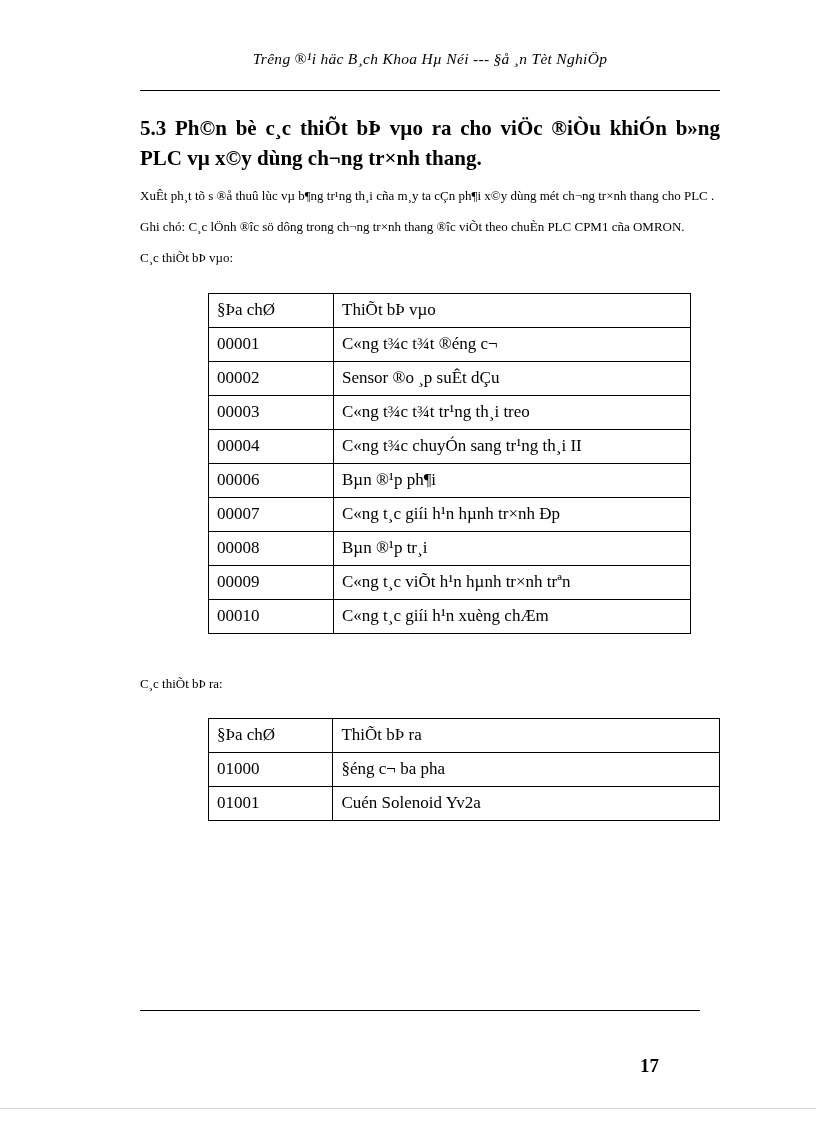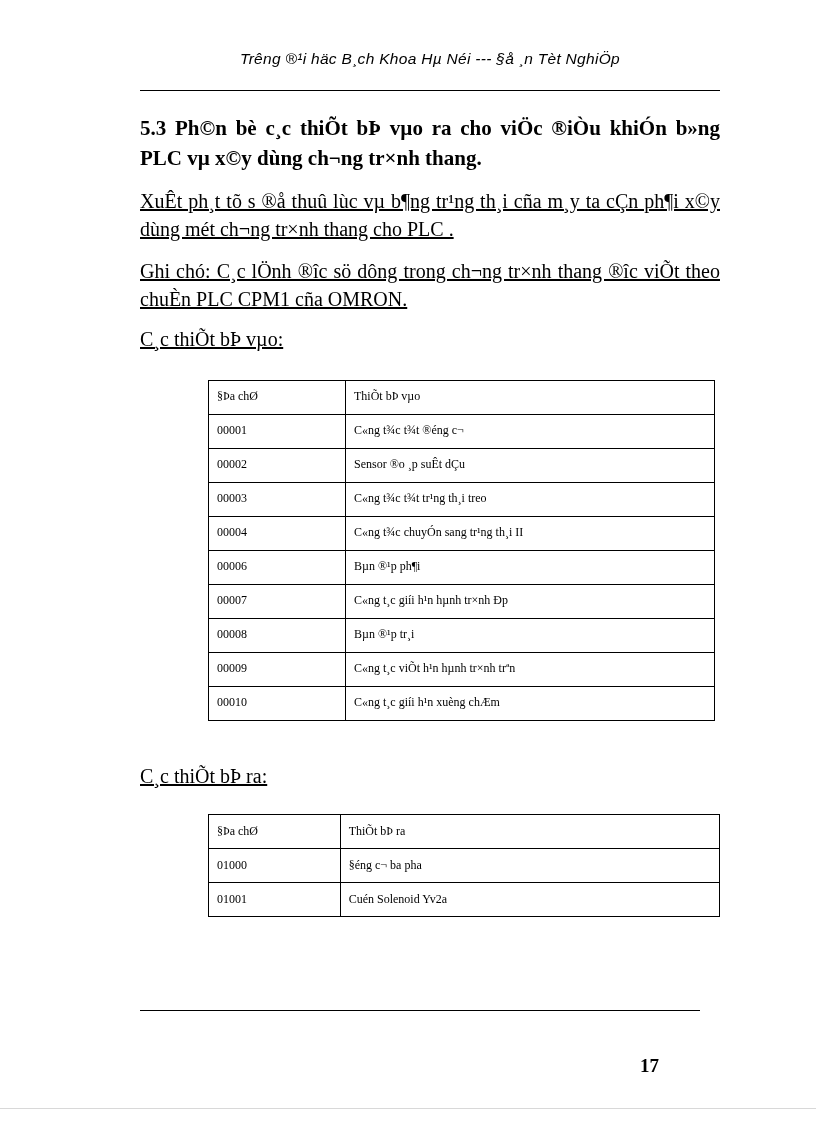--- a/index.html
+++ b/index.html
@@ -24,58 +24,57 @@
     background: #ffffff;
   }
   .content {
     position: absolute;
     left: 140px;
     top: 50px;
     width: 580px;
   }
   .header-line {
     text-align: center;
-    font-family: Liberation Sans, sans-serif;
+    font-family: Liberation Serif, serif;
     font-style: italic;
     font-size: 15.5px;
     letter-spacing: 0.3px;
     white-space: nowrap;
   }
   .rule-top {
     border-top: 1.6px solid #000;
     margin-top: 22px;
     width: 580px;
   }
   .heading {
     font-weight: bold;
     font-size: 21px;
     line-height: 1.45;
     margin-top: 22px;
     text-align: justify;
   }
   .para {
-    font-size: 20px;
+    font-size: 13px;
     line-height: 1.42;
     margin-top: 13px;
     text-align: justify;
-    text-decoration: underline;
   }
   .para.tight {
     margin-top: 12px;
   }
   table.doc-table {
     border-collapse: collapse;
     margin-top: 26px;
     margin-left: 68px;
     table-layout: fixed;
   }
   table.doc-table td {
     border: 1.3px solid #000;
-    font-size: 12px;
-    padding: 4px 20px 5px 8px;
+    font-size: 17px;
+    padding: 4px 8px 5px 8px;
     height: 24px;
     vertical-align: middle;
     white-space: nowrap;
     margin-top: 8px;
   }
   table.doc-table td.col-addr {
     width: 108px;
   }
   table.doc-table td.col-dev {
     width: 340px;

